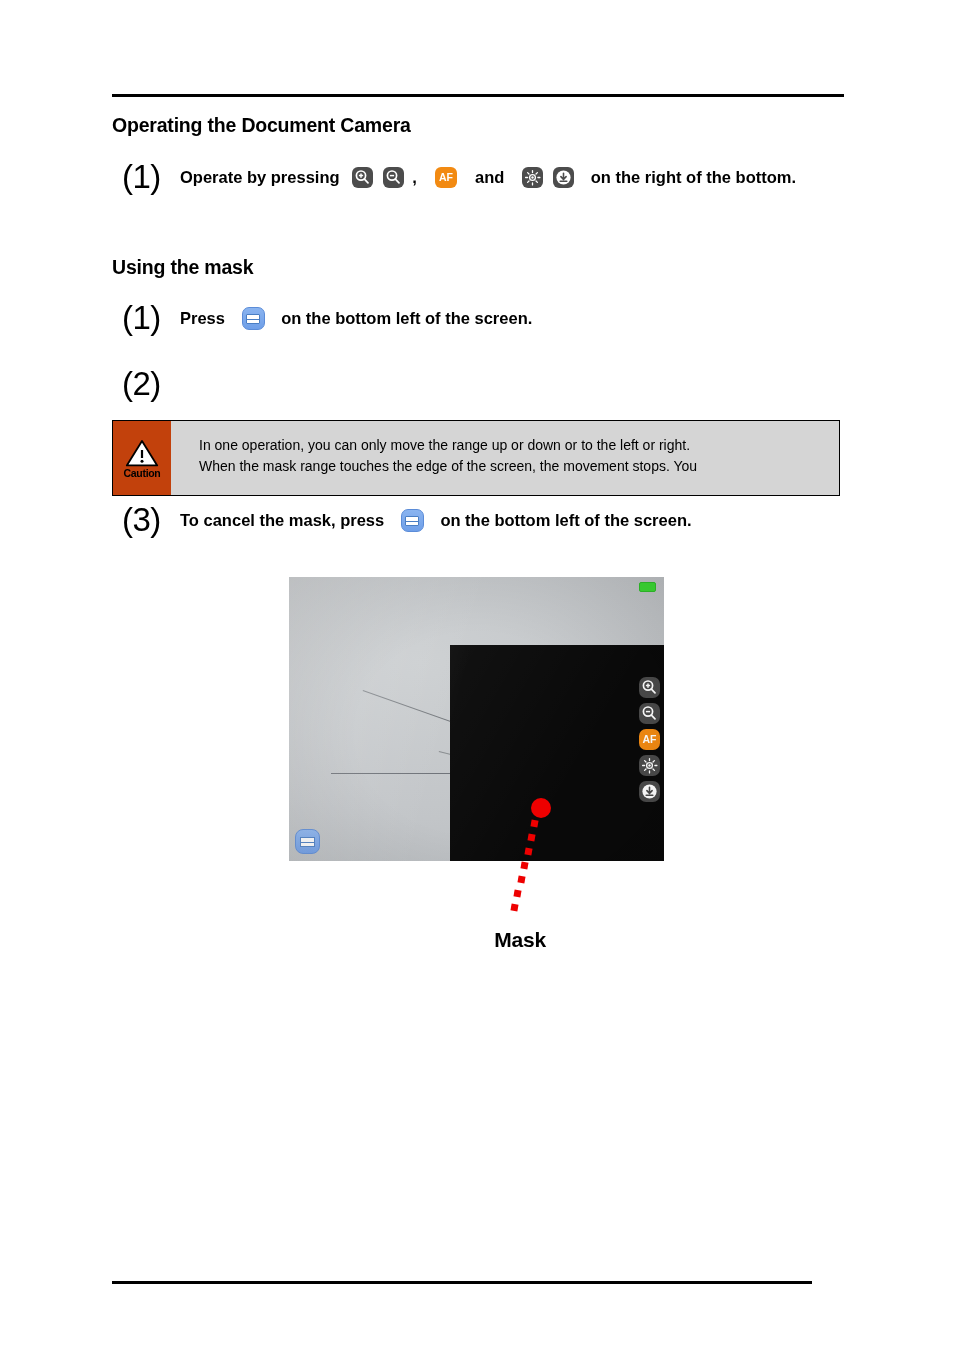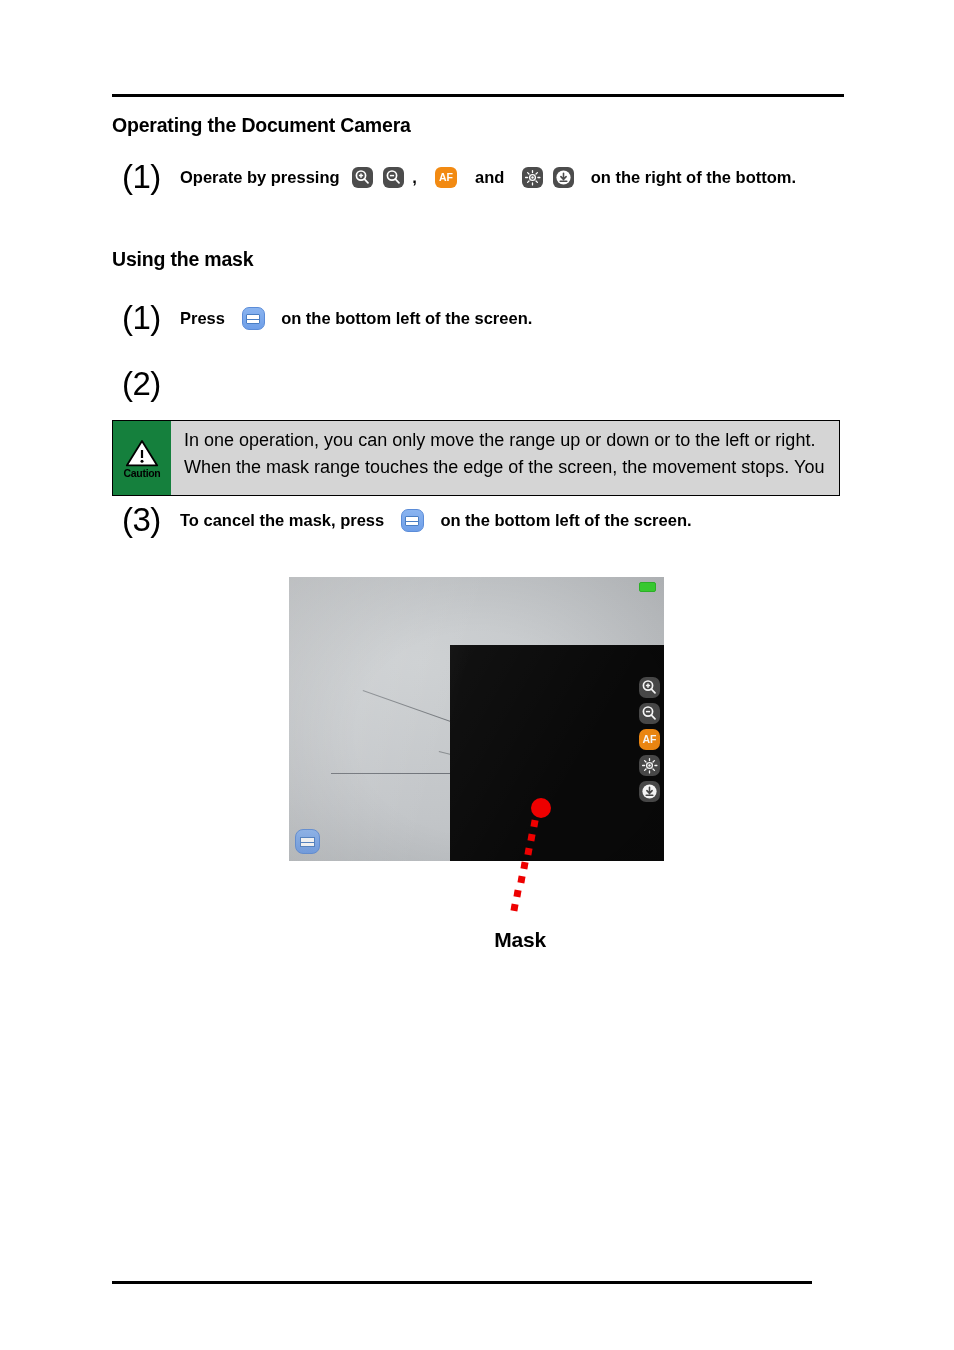--- a/index.html
+++ b/index.html
@@ -46,21 +46,21 @@
   
   .h-section {
     position: absolute;
     font-size: 19.5px;
     font-weight: bold;
     letter-spacing: -0.2px;
     white-space: nowrap;
     text-align: right;
   }
   #h-operating { left: 112px; top: 114px; }
-  #h-mask      { left: 112px; top: 248px; }
+  #h-mask      { left: 112px; top: 256px; }
 
   
   .step {
     position: absolute;
     display: flex;
     align-items: baseline;
   }
   .step-num {
     font-size: 33px;
     font-weight: 400;
@@ -145,42 +145,43 @@
     position: absolute;
     left: 112px; top: 420px;
     width: 728px; height: 76px;
     border: 1.6px solid #000;
     background: #d5d5d5;
     display: flex;
   }
   .caution-cell {
     width: 58px;
     flex: 0 0 58px;
-    background: #15803d;
+    background: #c2410c;
     display: flex;
     flex-direction: column;
     align-items: center;
     justify-content: center;
     padding-top: 2px;
   }
   .caution-tri { width: 34px; height: 28px; display: block; }
   .caution-word {
     font-size: 10.5px;
     font-weight: bold;
     line-height: 1;
     margin-top: 1px;
     letter-spacing: -0.3px;
   }
   .caution-text {
     flex: 1;
-    padding: 6px 9px 0 13px;
-    font-size: 18px;
+    padding: 6px 9px 0 28px;
+    font-size: 14px;
     line-height: 1.52;
     text-align: justify;
     text-align-last: left;
+    margin-top: 8px;
   }
   .caution-text p { margin: 0; }
 
   
   .figure {
     position: absolute;
     left: 289px; top: 577px;
     width: 375px; height: 284px;
   }
   .photo {

